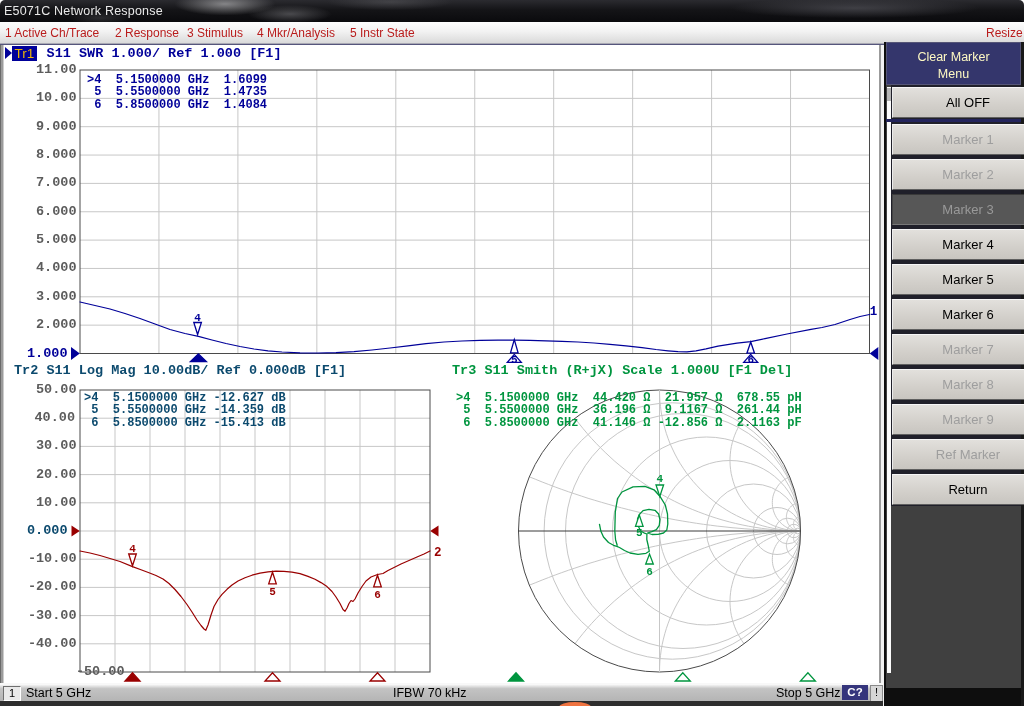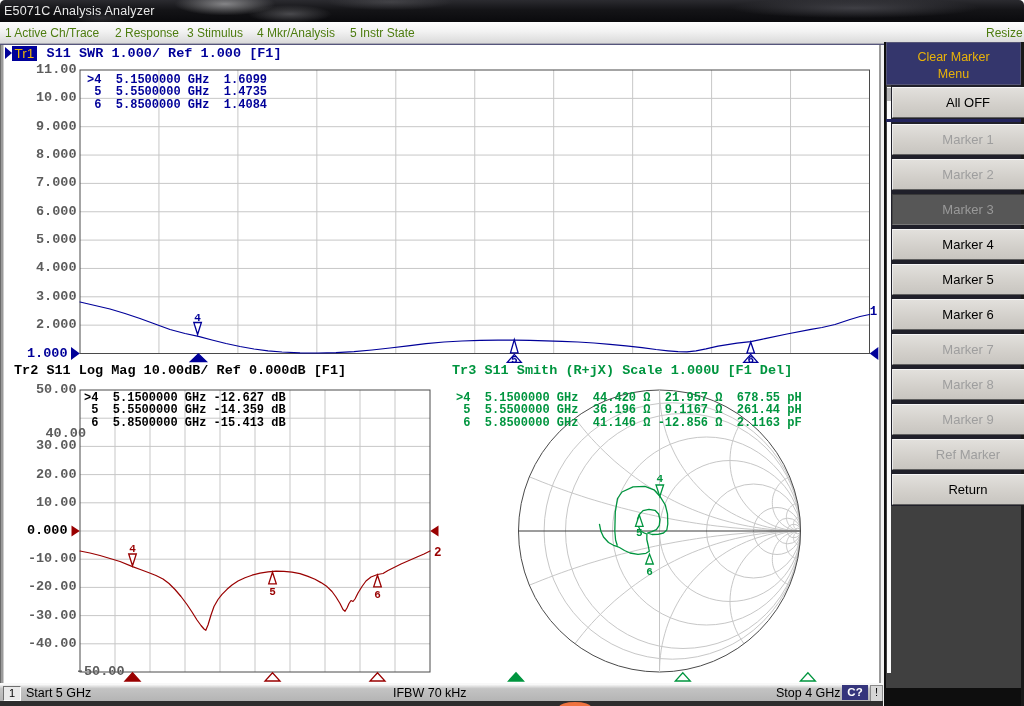--- a/index.html
+++ b/index.html
@@ -15,21 +15,21 @@
    radial-gradient(90px 12px at 390px 2px, rgba(100,100,104,.45), rgba(100,100,104,0) 70%),
    radial-gradient(45px 10px at 100px 18px, rgba(90,90,94,.4), rgba(90,90,94,0) 70%),
    radial-gradient(160px 13px at 855px 8px, rgba(70,70,76,.85), rgba(70,70,76,0) 78%),
    linear-gradient(180deg,#2b2b30 0%,#141417 45%,#0a0a0d 100%);
   border-radius:5px 5px 0 0;}
 #titletext{left:4px;top:3.5px;color:#e8e8e8;font-size:12.5px;letter-spacing:0.2px;}
 
 #menubar{left:0;top:22px;width:1024px;height:21px;
   background:linear-gradient(180deg,#fdfdfd 0%,#f2f2f2 45%,#dadada 100%);
   border-bottom:1px solid #a9a9b4;}
-.mitem{top:25.5px;font-size:12px;color:#4d7c0f;}
+.mitem{top:25.5px;font-size:12px;color:#b91c1c;}
 #navline{left:0;top:43.6px;width:1024px;height:1.6px;background:#56567c;}
 
 #lb1{left:0;top:45px;width:1px;height:657px;background:#6a6a6a;}
 #lb2{left:1px;top:45px;width:2px;height:657px;background:#9b9b9b;}
 #lb3{left:3px;top:45px;width:1px;height:657px;background:#cdcdcd;}
 #content{left:4px;top:45px;width:876px;height:638px;background:#fff;}
 #rb1{left:879px;top:45px;width:2px;height:638px;background:#9b9b9b;}
 #rb2{left:881px;top:45px;width:4px;height:661px;background:#f2f2f2;}
 
 #statusbar{left:0;top:683px;width:883px;height:19px;
@@ -45,36 +45,36 @@
 #ebox{left:870px;top:685px;width:11px;height:15px;background:#d6d6d6;
   border:1px solid #8a8a8a;font-size:11px;text-align:center;line-height:13px;color:#000;}
 #bottomdark{left:0;top:701px;width:883px;height:5px;background:#2e2e2e;}
 #orange{left:559px;top:701.5px;width:32px;height:10px;background:#ef7340;border-radius:50% 50% 0 0;}
 
 #sidebar{left:884px;top:42px;width:140px;height:664px;background:#0e0e0e;}
 #sidebarg{left:886px;top:42px;width:135px;height:646px;background:#404040;}
 #btnback{left:891px;top:85px;width:131px;height:421px;background:#20202a;}
 #sidebar2{left:1021px;top:42px;width:3px;height:664px;background:#191919;}
 #skhead{left:886px;top:42px;width:135px;height:43px;background:#34366c;
-  border:1px solid #555577;color:#eab308;font-size:12.5px;text-align:center;line-height:17px;
+  border:1px solid #555577;color:#fef9c3;font-size:12.5px;text-align:center;line-height:17px;
   padding-top:6px;box-sizing:border-box;}
 #scrollstrip{left:887px;top:87px;width:4px;height:586px;background:#fcfcfc;}
 #scrollthumb{left:887px;top:88px;width:4px;height:13px;background:#b5b5b5;}
 .skbtn{left:892px;width:152px;height:31px;box-sizing:border-box;
   background:linear-gradient(180deg,#e2e0dc 0%,#d2cfca 60%,#c8c5c0 100%);
   border-top:1px solid #f6f6f6;border-left:1px solid #ececec;
   border-bottom:1px solid #5f5f5f;border-right:1px solid #8a8a8a;
   font-size:13px;color:#000;text-align:center;line-height:29px;}
 .skdis{color:#9e9e9e;}
 .skprs{background:#575757;border-top:1px solid #3a3a3a;border-left:1px solid #444;
   border-bottom:1px solid #787878;border-right:1px solid #6a6a6a;color:#999;}
 #sksep{left:886px;top:119px;width:135px;height:3px;background:#23245c;}
 
 .navy{color:#000099;}
-.red{color:#000000;}
+.red{color:#0c4a6e;}
 .green{color:#00953f;}
 .gray{color:#5c5c5c;}
 .t135{font-size:13.5px;line-height:14px;}
 .tbl{font-size:12px;line-height:12.3px;}
 .axlab{font-size:13.5px;line-height:14px;width:72px;text-align:right;}
 .reflab{font-size:13.5px;line-height:14px;width:63px;text-align:right;}
 #tr1box{left:12px;top:45.5px;background:#000099;color:#eab308;font-size:13.5px;line-height:15px;padding:0 2.5px;}
 </style>
 </head>
 <body>
@@ -207,54 +207,54 @@
 <div class="abs mono axlab gray" style="left:4.5px;top:233.10000000000002px;">5.000</div>
 <div class="abs mono axlab gray" style="left:4.5px;top:261.45000000000005px;">4.000</div>
 <div class="abs mono axlab gray" style="left:4.5px;top:289.8px;">3.000</div>
 <div class="abs mono axlab gray" style="left:4.5px;top:318.15px;">2.000</div>
 <div class="abs mono reflab navy" style="left:4.5px;top:346.5px;">1.000</div>
 <div class="abs mono navy tbl" style="left:87px;top:74px;">&gt;4  5.1500000 GHz  1.6099
  5  5.5500000 GHz  1.4735
  6  5.8500000 GHz  1.4084</div>
 <div class="abs mono red t135" style="left:14px;top:363.5px;">Tr2 S11 Log Mag 10.00dB/ Ref 0.000dB [F1]</div>
 <div class="abs mono axlab gray" style="left:4.5px;top:383.0px;">50.00</div>
-<div class="abs mono axlab gray" style="left:14px;top:411.2px;margin-top:16px;">40.00</div>
+<div class="abs mono axlab gray" style="left:3px;top:411.2px;">40.00</div>
 <div class="abs mono axlab gray" style="left:4.5px;top:439.4px;">30.00</div>
 <div class="abs mono axlab gray" style="left:4.5px;top:467.6px;">20.00</div>
 <div class="abs mono axlab gray" style="left:4.5px;top:495.8px;">10.00</div>
 <div class="abs mono reflab red" style="left:4.5px;top:524.0px;">0.000</div>
 <div class="abs mono axlab gray" style="left:4.5px;top:552.2px;">-10.00</div>
 <div class="abs mono axlab gray" style="left:4.5px;top:580.4px;">-20.00</div>
 <div class="abs mono axlab gray" style="left:4.5px;top:608.6px;text-align:right;">-30.00</div>
 <div class="abs mono axlab gray" style="left:4.5px;top:636.8px;">-40.00</div>
 <div class="abs mono axlab gray" style="left:4.5px;top:665.0px;margin-left:48px;">-50.00</div>
 <div class="abs mono red tbl" style="left:84px;top:392px;">&gt;4  5.1500000 GHz -12.627 dB
  5  5.5500000 GHz -14.359 dB
  6  5.8500000 GHz -15.413 dB</div>
 <div class="abs mono green t135" style="left:452px;top:363.5px;">Tr3 S11 Smith (R+jX) Scale 1.000U [F1 Del]</div>
 <div class="abs mono green tbl" style="left:456px;top:392px;">&gt;4  5.1500000 GHz  44.420 Ω  21.957 Ω  678.55 pH
  5  5.5500000 GHz  36.196 Ω  9.1167 Ω  261.44 pH
  6  5.8500000 GHz  41.146 Ω -12.856 Ω  2.1163 pF</div>
 
 <div class="abs" id="titlebar"></div>
-<div class="abs" id="titletext">E5071C Analysis Analyzer</div>
+<div class="abs" id="titletext">E5071C Network Response</div>
 <div class="abs" id="menubar"></div>
 <div class="abs mitem" style="left:5px">1 Active Ch/Trace</div>
 <div class="abs mitem" style="left:115px">2 Response</div>
 <div class="abs mitem" style="left:187px">3 Stimulus</div>
 <div class="abs mitem" style="left:257px">4 Mkr/Analysis</div>
 <div class="abs mitem" style="left:350px">5 Instr State</div>
 <div class="abs mitem" style="left:986px">Resize</div>
 <div class="abs" id="navline"></div>
 
 <div class="abs" id="statusbar"></div>
 <div class="abs" id="chanbox">1</div>
 <div class="abs sbtext" style="left:26px">Start 5 GHz</div>
 <div class="abs sbtext" style="left:393px">IFBW 70 kHz</div>
-<div class="abs sbtext" style="left:776px">Stop 4 GHz</div>
+<div class="abs sbtext" style="left:776px">Stop 5 GHz</div>
 <div class="abs" id="cbox">C?</div>
 <div class="abs" id="ebox">!</div>
 <div class="abs" id="bottomdark"></div>
 <div class="abs" id="orange"></div>
 
 <div class="abs" id="sidebar"></div>
 <div class="abs" id="sidebarg"></div>
 <div class="abs" id="btnback"></div>
 <div class="abs" id="sidebar2"></div>
 <div class="abs" id="skhead">Clear Marker<br>Menu</div>

